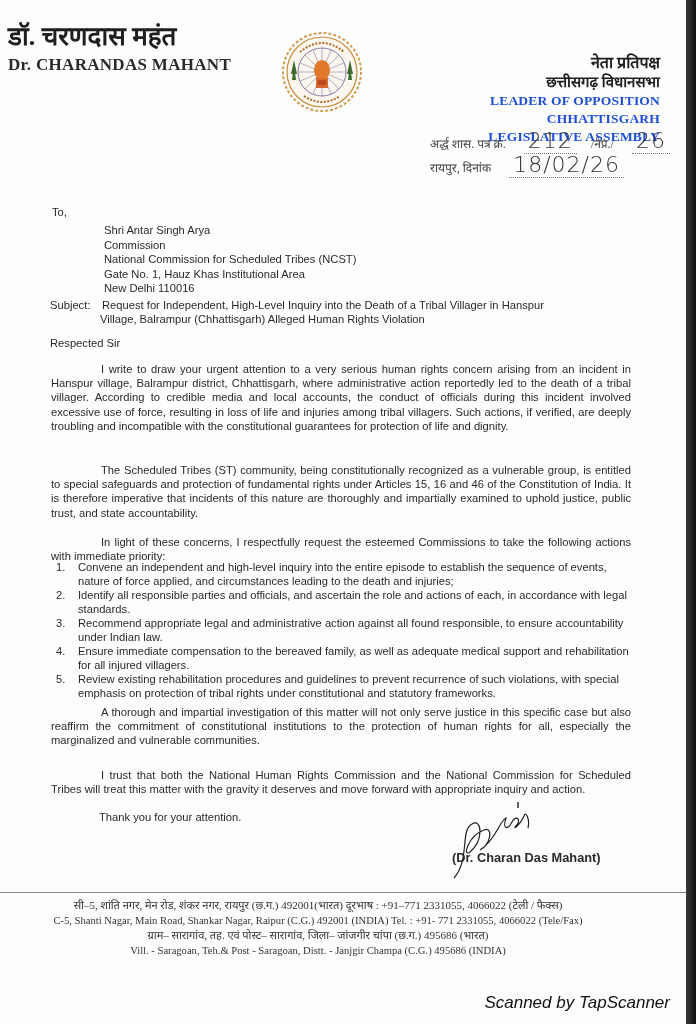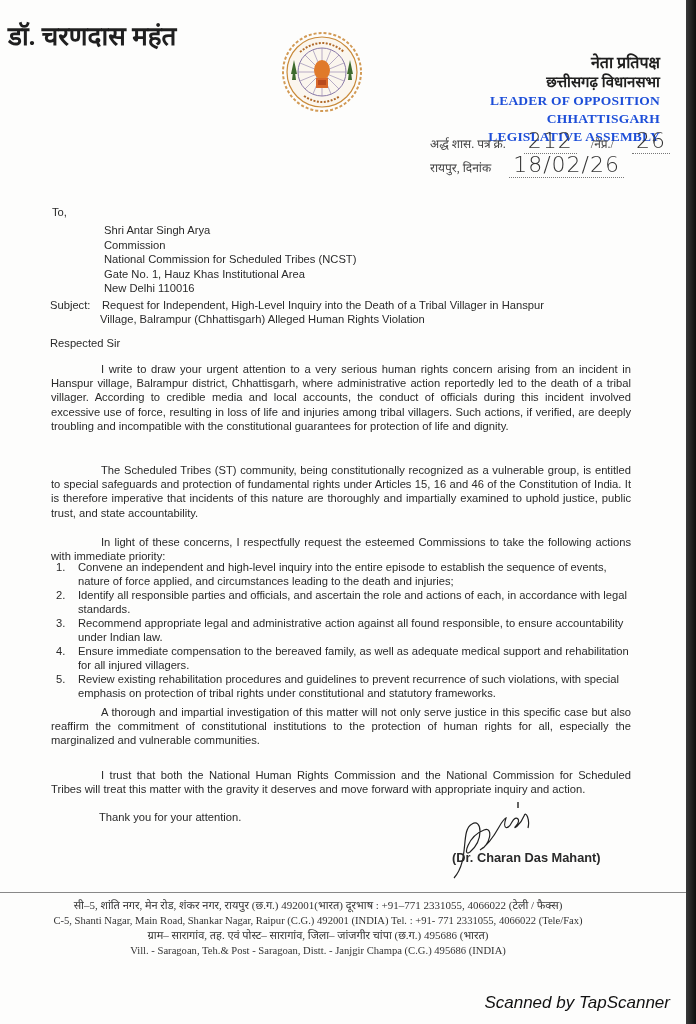--- a/index.html
+++ b/index.html
@@ -71,20 +71,21 @@
 
     .watermark { position: absolute; right: 36px; top: 993px; font-family: "Liberation Sans", "DejaVu Sans", sans-serif; font-style: italic; font-size: 17px; color: #111; }
   </style>
 </head>
 <body>
 
 <div class="page">
 
   <div class="lh-left serif">
     <div class="lh-hindi-name">डॉ. चरणदास महंत</div>
+    <div class="lh-eng-name">Dr. CHARANDAS MAHANT</div>
   </div>
 
   <svg class="emblem" viewBox="0 0 84 84">
     <circle cx="42" cy="42" r="39" fill="none" stroke="#d29a55" stroke-width="2" stroke-dasharray="3 2"></circle>
     <circle cx="42" cy="42" r="35" fill="#fbf6ee" stroke="#c98a3a" stroke-width="1.2"></circle>
     <circle cx="42" cy="42" r="24" fill="none" stroke="#8a7aa8" stroke-width="1"></circle>
     <g stroke="#8a7aa8" stroke-width="0.6">
       <line x1="42" y1="18" x2="42" y2="66"></line>
       <line x1="18" y1="42" x2="66" y2="42"></line>
       <line x1="25" y1="25" x2="59" y2="59"></line>

